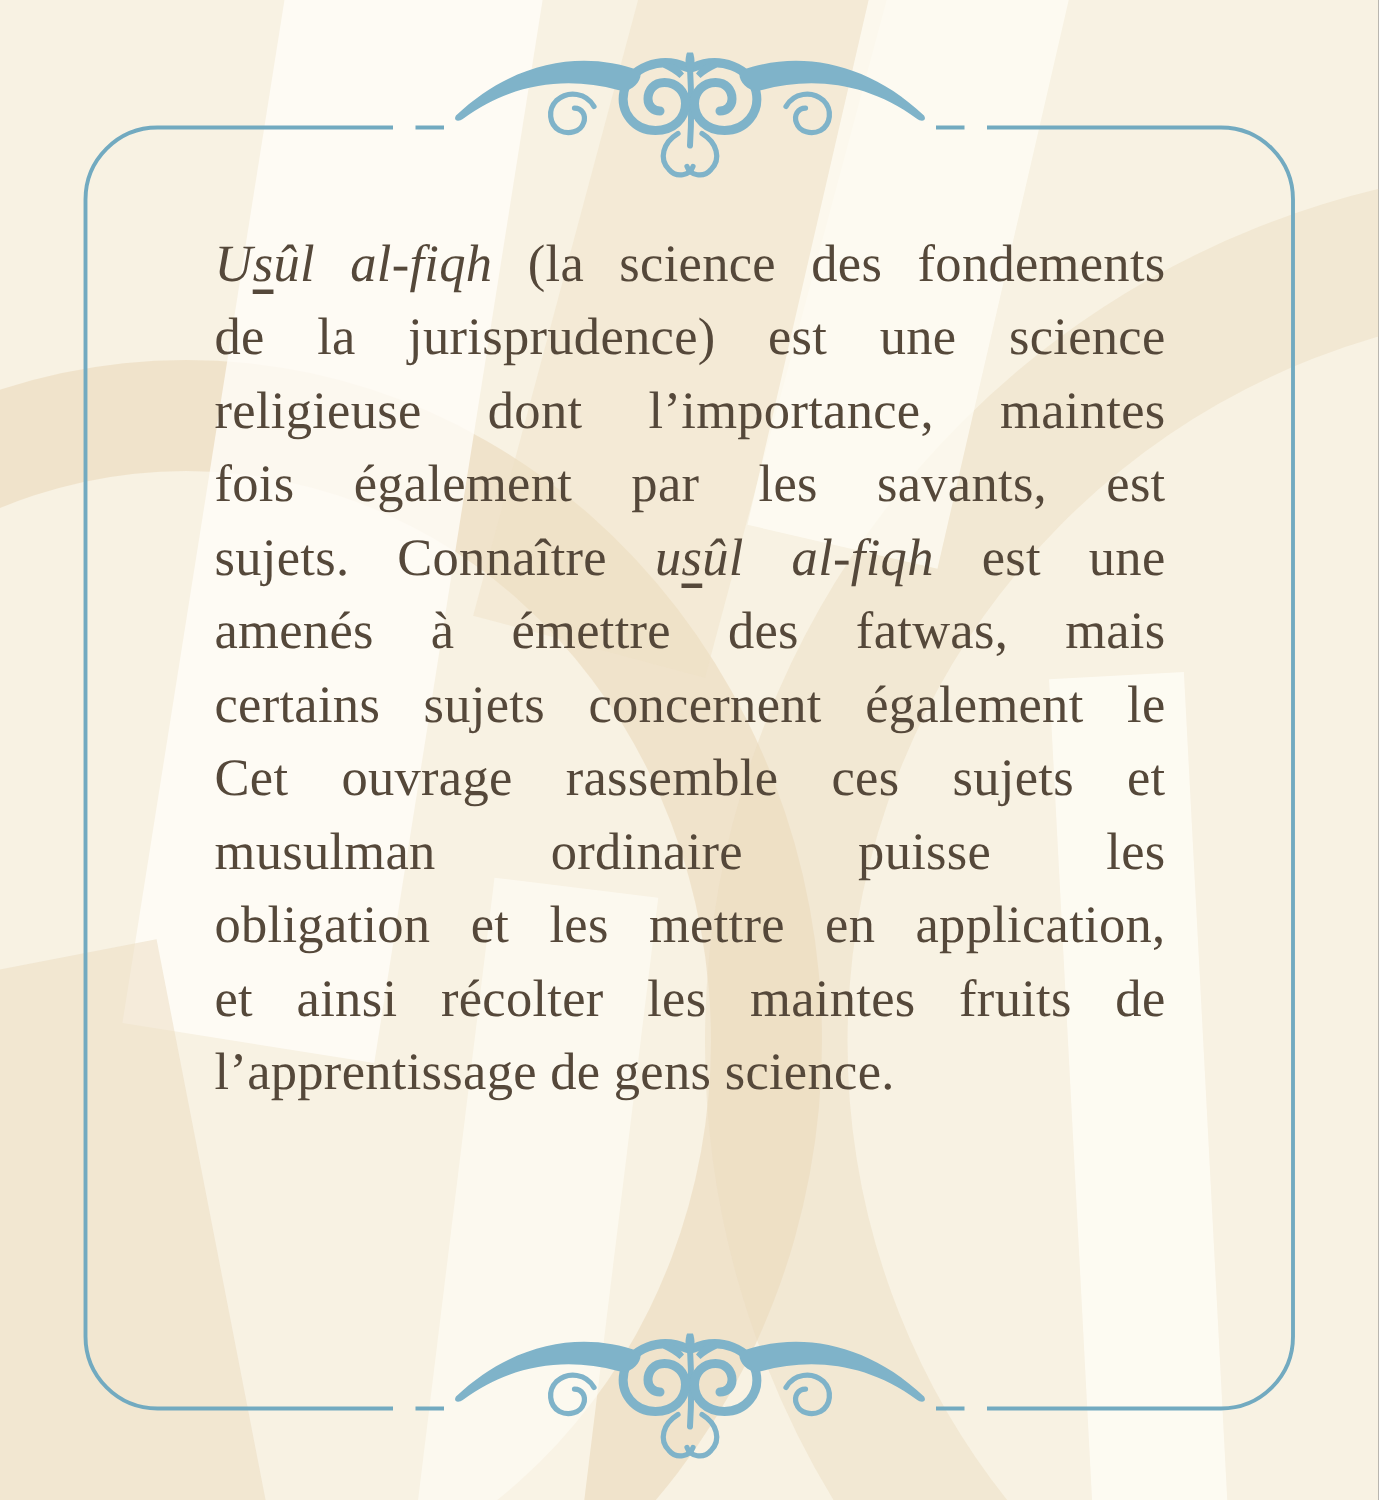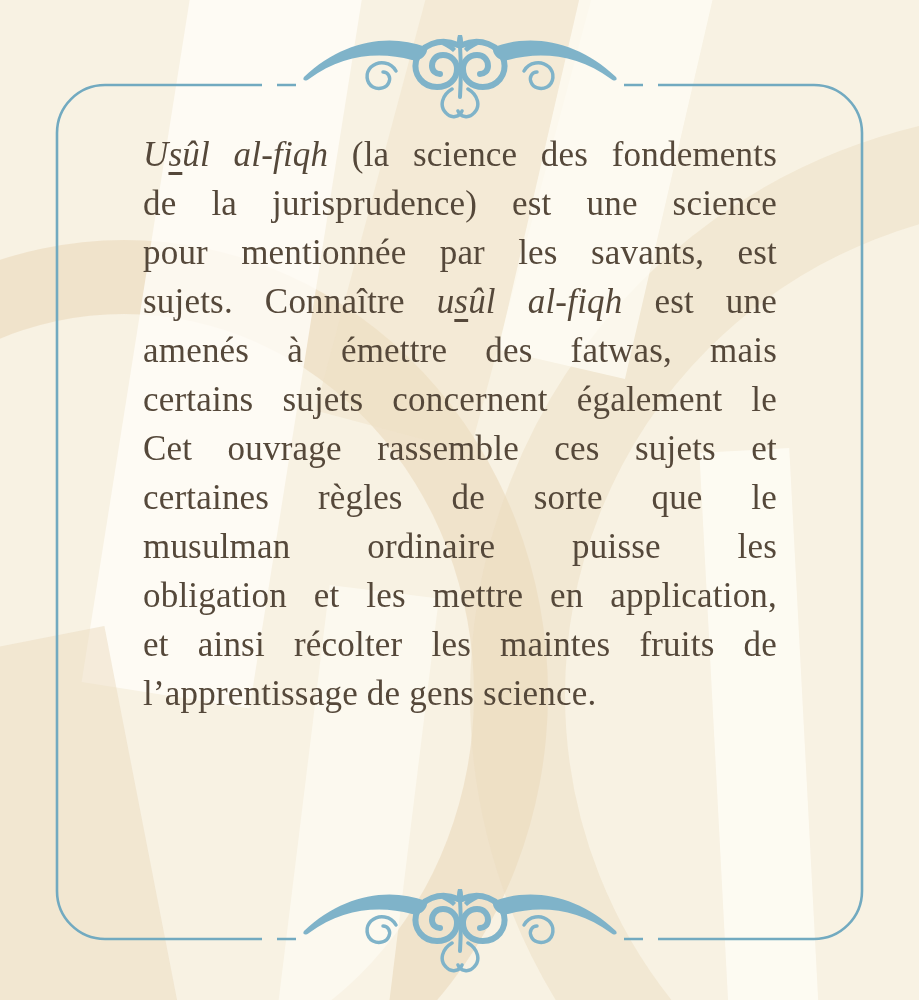--- a/index.html
+++ b/index.html
@@ -24,21 +24,21 @@
 
   
   .frame-svg{position:absolute;left:0;top:0;}
   .ornament{position:absolute;width:320px;height:84px;left:300px;}
   .ornament-top{top:35px;}
   .ornament-bottom{top:889px;}
 
   
   .text-block{
     position:absolute;
-    left:143px;top:130px;width:634px;
+    left:143px;top:151px;width:634px;
     font-size:35px;line-height:49px;
     color:var(--text,#55483a);
     letter-spacing:.2px;
   }
   .line{
     text-align:justify;
     text-align-last:justify;
     text-justify:inter-word;
     white-space:normal;
     height:49px;overflow:visible;
@@ -113,25 +113,25 @@
         <path d="M 34,-38 C 72,-52 118,-44 156,-8 C 158,-5 155,-3 151,-6 C 118,-30 82,-34 48,-25 C 38,-22 30,-34 34,-38 Z" style="fill:var(--ornament)" stroke="none"></path>
         <path d="M 4,-36 C 10,-44 16,-44 18,-40 C 14,-38 10,-36 7,-33 Z" style="fill:var(--ornament)" stroke="none"></path>
       </g>
       <path d="M 0,-34 C -4,-40 -4,-48 0,-54 C 4,-48 4,-40 0,-34 Z" style="fill:var(--ornament)" stroke="none"></path>
     </g>
   </svg>
 
   <div class="text-block" id="text-block">
       <div class="line"><span class="seg-italic">U</span><span class="seg-italic-u">s</span><span class="seg-italic">ûl al-fiqh</span><span class="seg-normal"> (la science des fondements</span></div>
       <div class="line"><span class="seg-normal">de la jurisprudence) est une science</span></div>
-      <div class="line"><span class="seg-normal">pour mentionnée par les savants, est</span></div>
+      <div class="line"><span class="seg-normal">religieuse dont l’importance, maintes</span></div>
+      <div class="line"><span class="seg-normal">fois également par les savants, est</span></div>
       <div class="line"><span class="seg-normal">sujets. Connaître </span><span class="seg-italic">u</span><span class="seg-italic-u">s</span><span class="seg-italic">ûl al-fiqh</span><span class="seg-normal"> est une</span></div>
       <div class="line"><span class="seg-normal">amenés à émettre des fatwas, mais</span></div>
       <div class="line"><span class="seg-normal">certains sujets concernent également le</span></div>
       <div class="line"><span class="seg-normal">Cet ouvrage rassemble ces sujets et</span></div>
-      <div class="line"><span class="seg-normal">certaines règles de sorte que le</span></div>
       <div class="line"><span class="seg-normal">musulman ordinaire puisse les</span></div>
       <div class="line"><span class="seg-normal">obligation et les mettre en application,</span></div>
       <div class="line"><span class="seg-normal">et ainsi récolter les maintes fruits de</span></div>
       <div class="line para-end"><span class="seg-normal">l’apprentissage de gens science.</span></div>
     </div>
 
 </div>
 
 </body></html>

